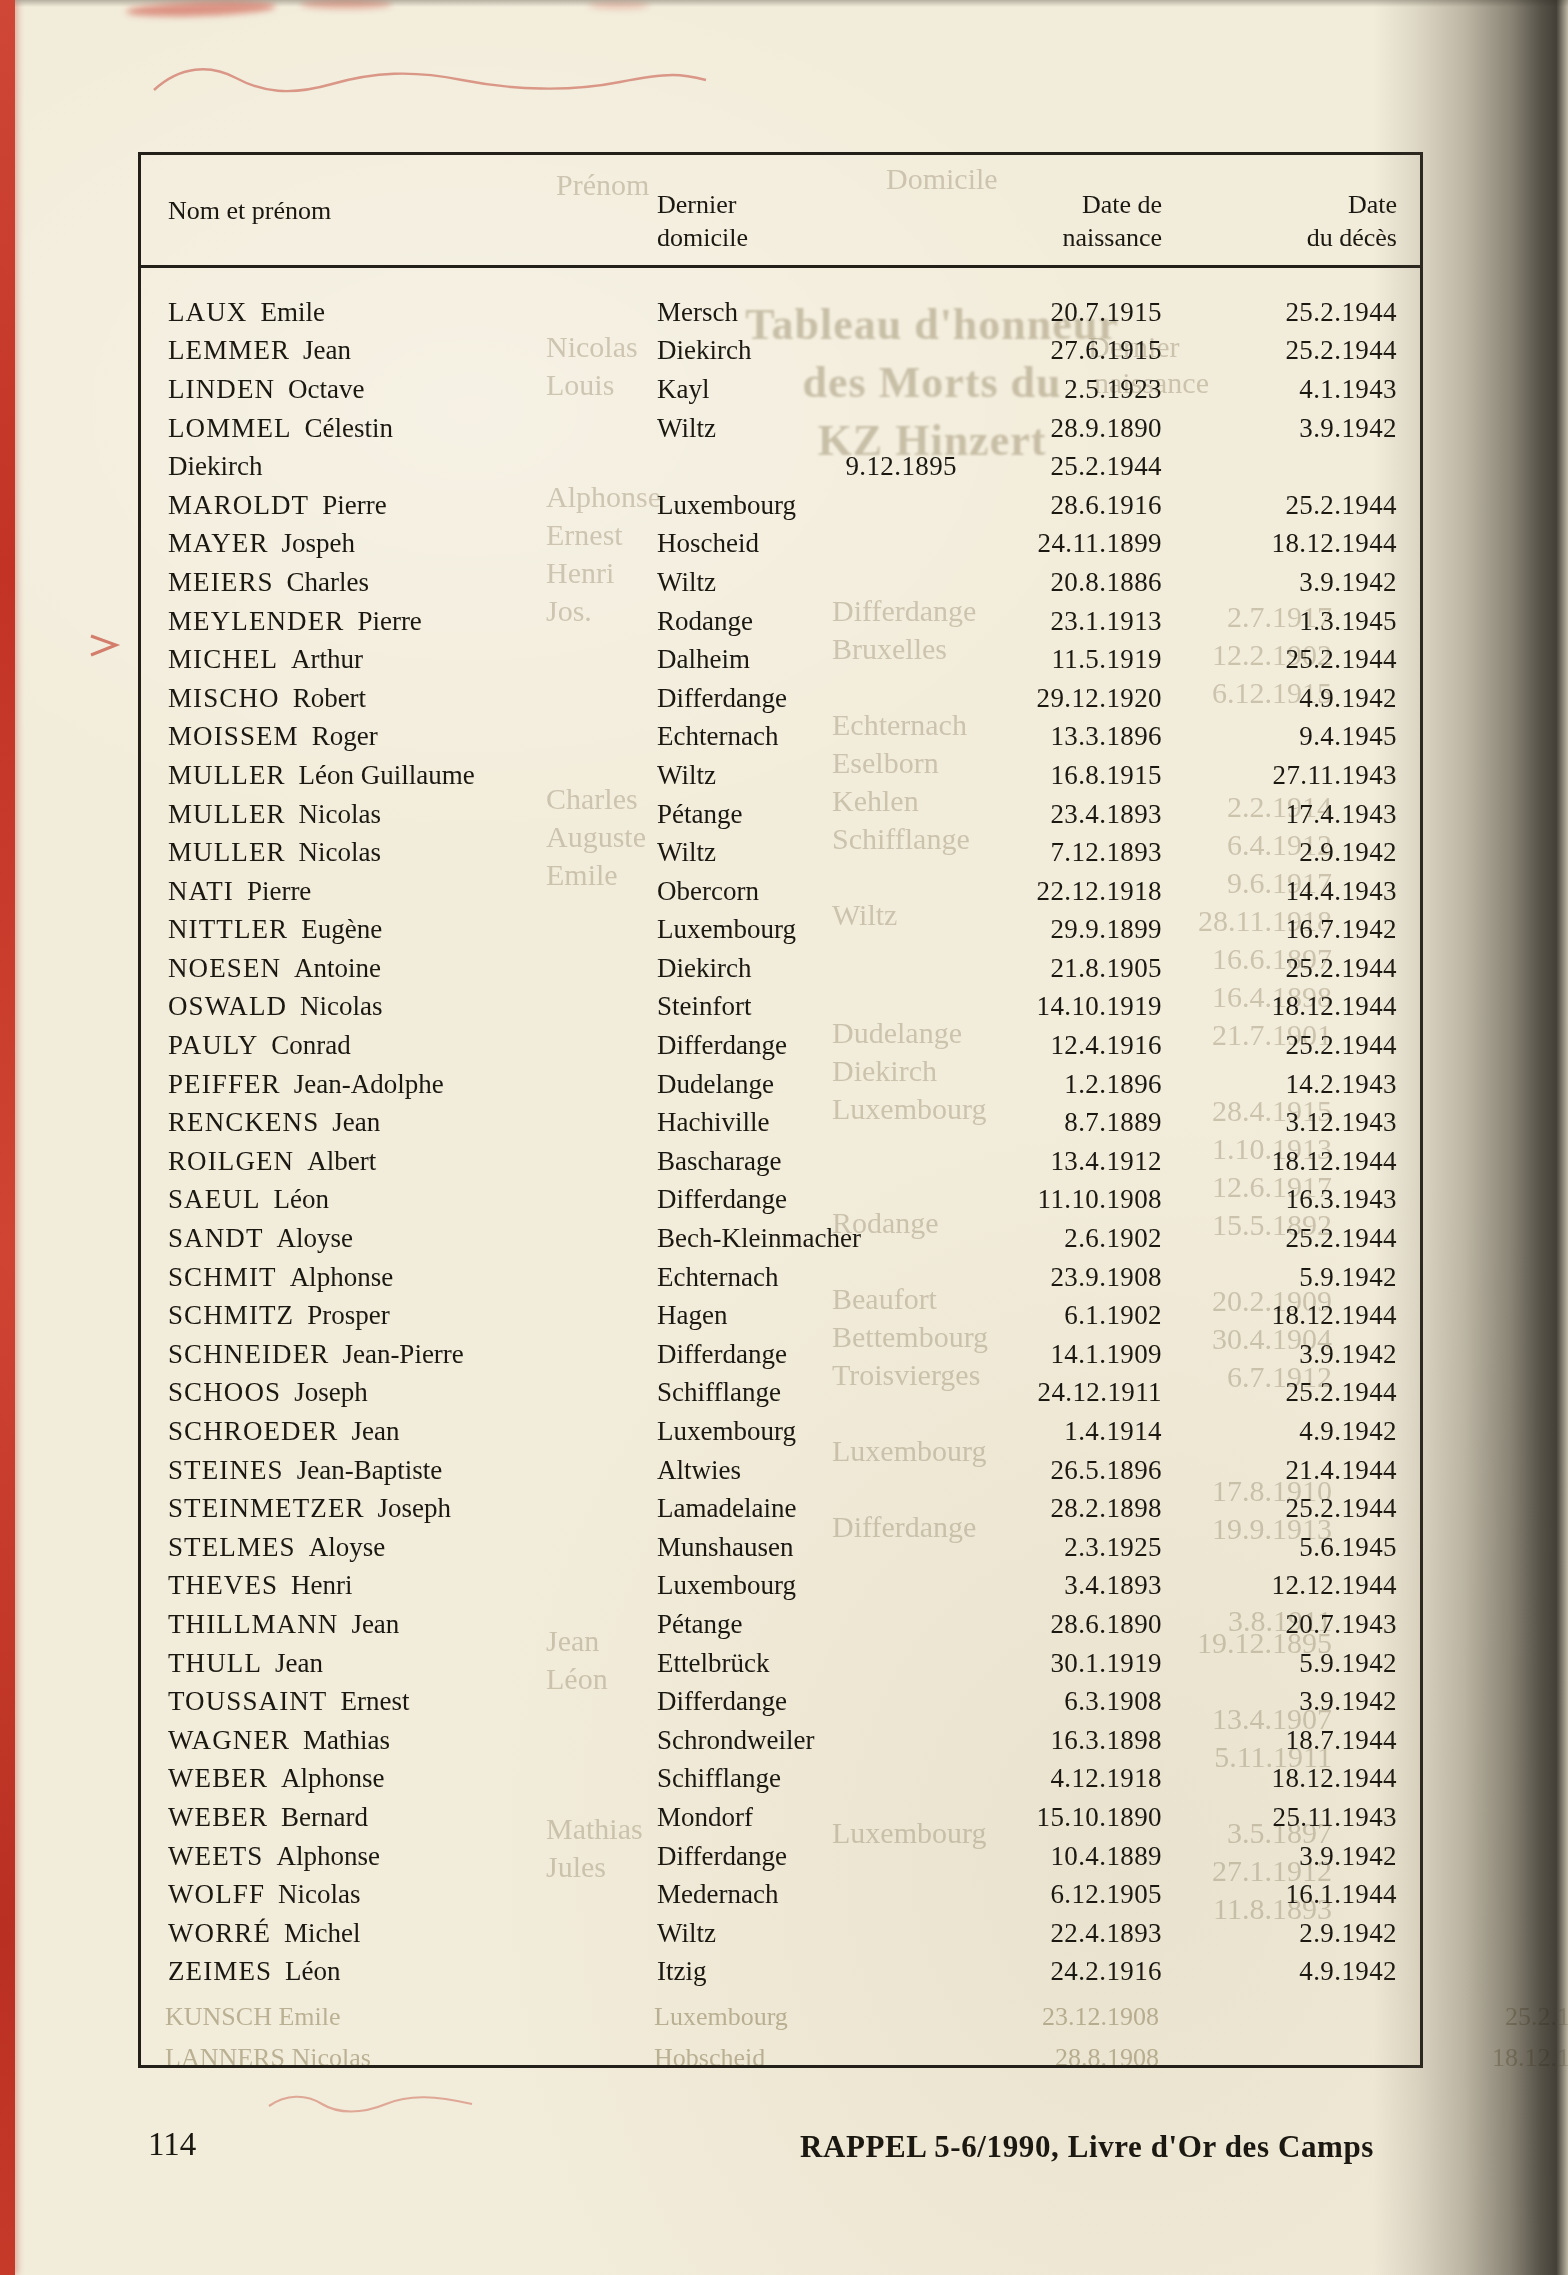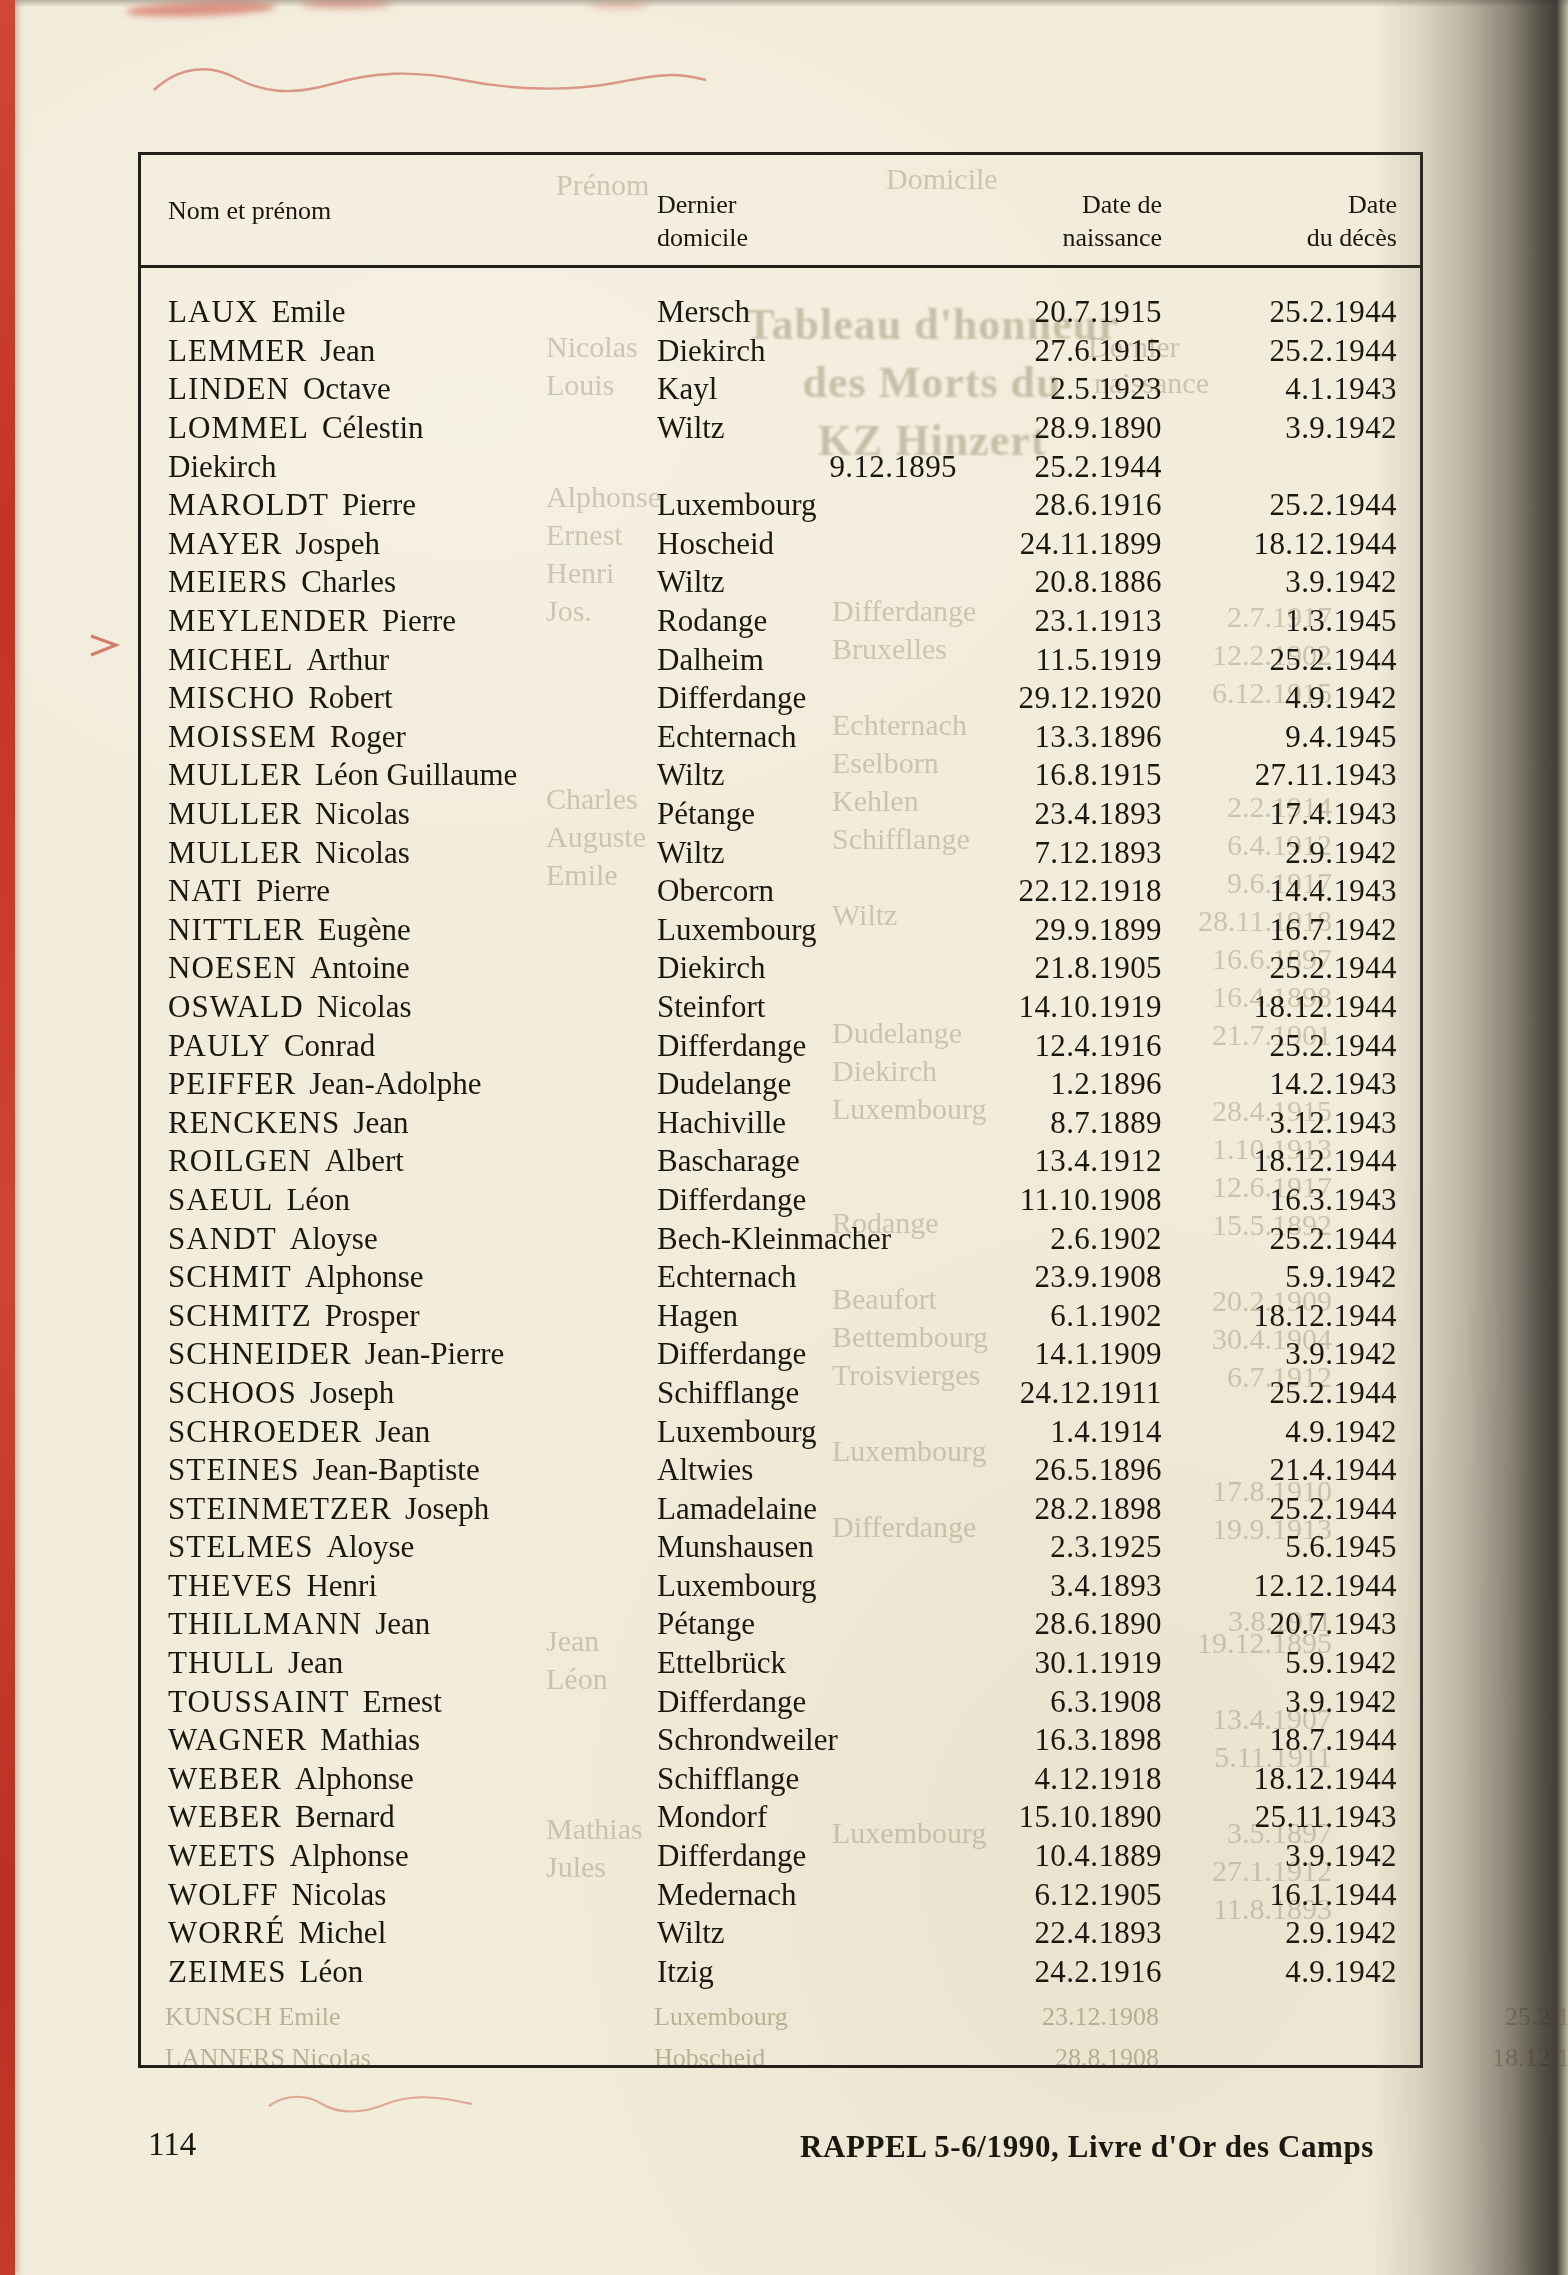--- a/index.html
+++ b/index.html
@@ -44,21 +44,21 @@
     display:grid; grid-template-columns:489px 300px 205px 1fr;
     height:113px; border-bottom:3px solid #23201a; padding:0 23px 0 27px;
   }
   .hc { display:flex; flex-direction:column; justify-content:flex-end;
         padding-bottom:11px; font-size:26px; line-height:33px; }
   .hc-name { justify-content:center; padding-bottom:0; }
   .hc-birth, .hc-death { text-align:right; }
   .rows { padding:25px 23px 0 27px; }
   .trow {
     display:grid; grid-template-columns:489px 300px 205px 1fr;
-    height:38.6px; align-items:center; font-size:31px;
+    height:38.6px; align-items:center; font-size:27px;
   }
   .c-sur { letter-spacing:1.1px; }
   .c-giv { margin-left:13px; }
   .c-birth, .c-death { text-align:right; letter-spacing:.4px; }
 
   
   .footer-pagenum { position:absolute; left:148px; top:2126px; font-size:33px; z-index:2; }
   .footer-citation {
     position:absolute; left:800px; top:2129px; font-size:31px; font-weight:bold;
     letter-spacing:.6px; white-space:nowrap; z-index:2;

